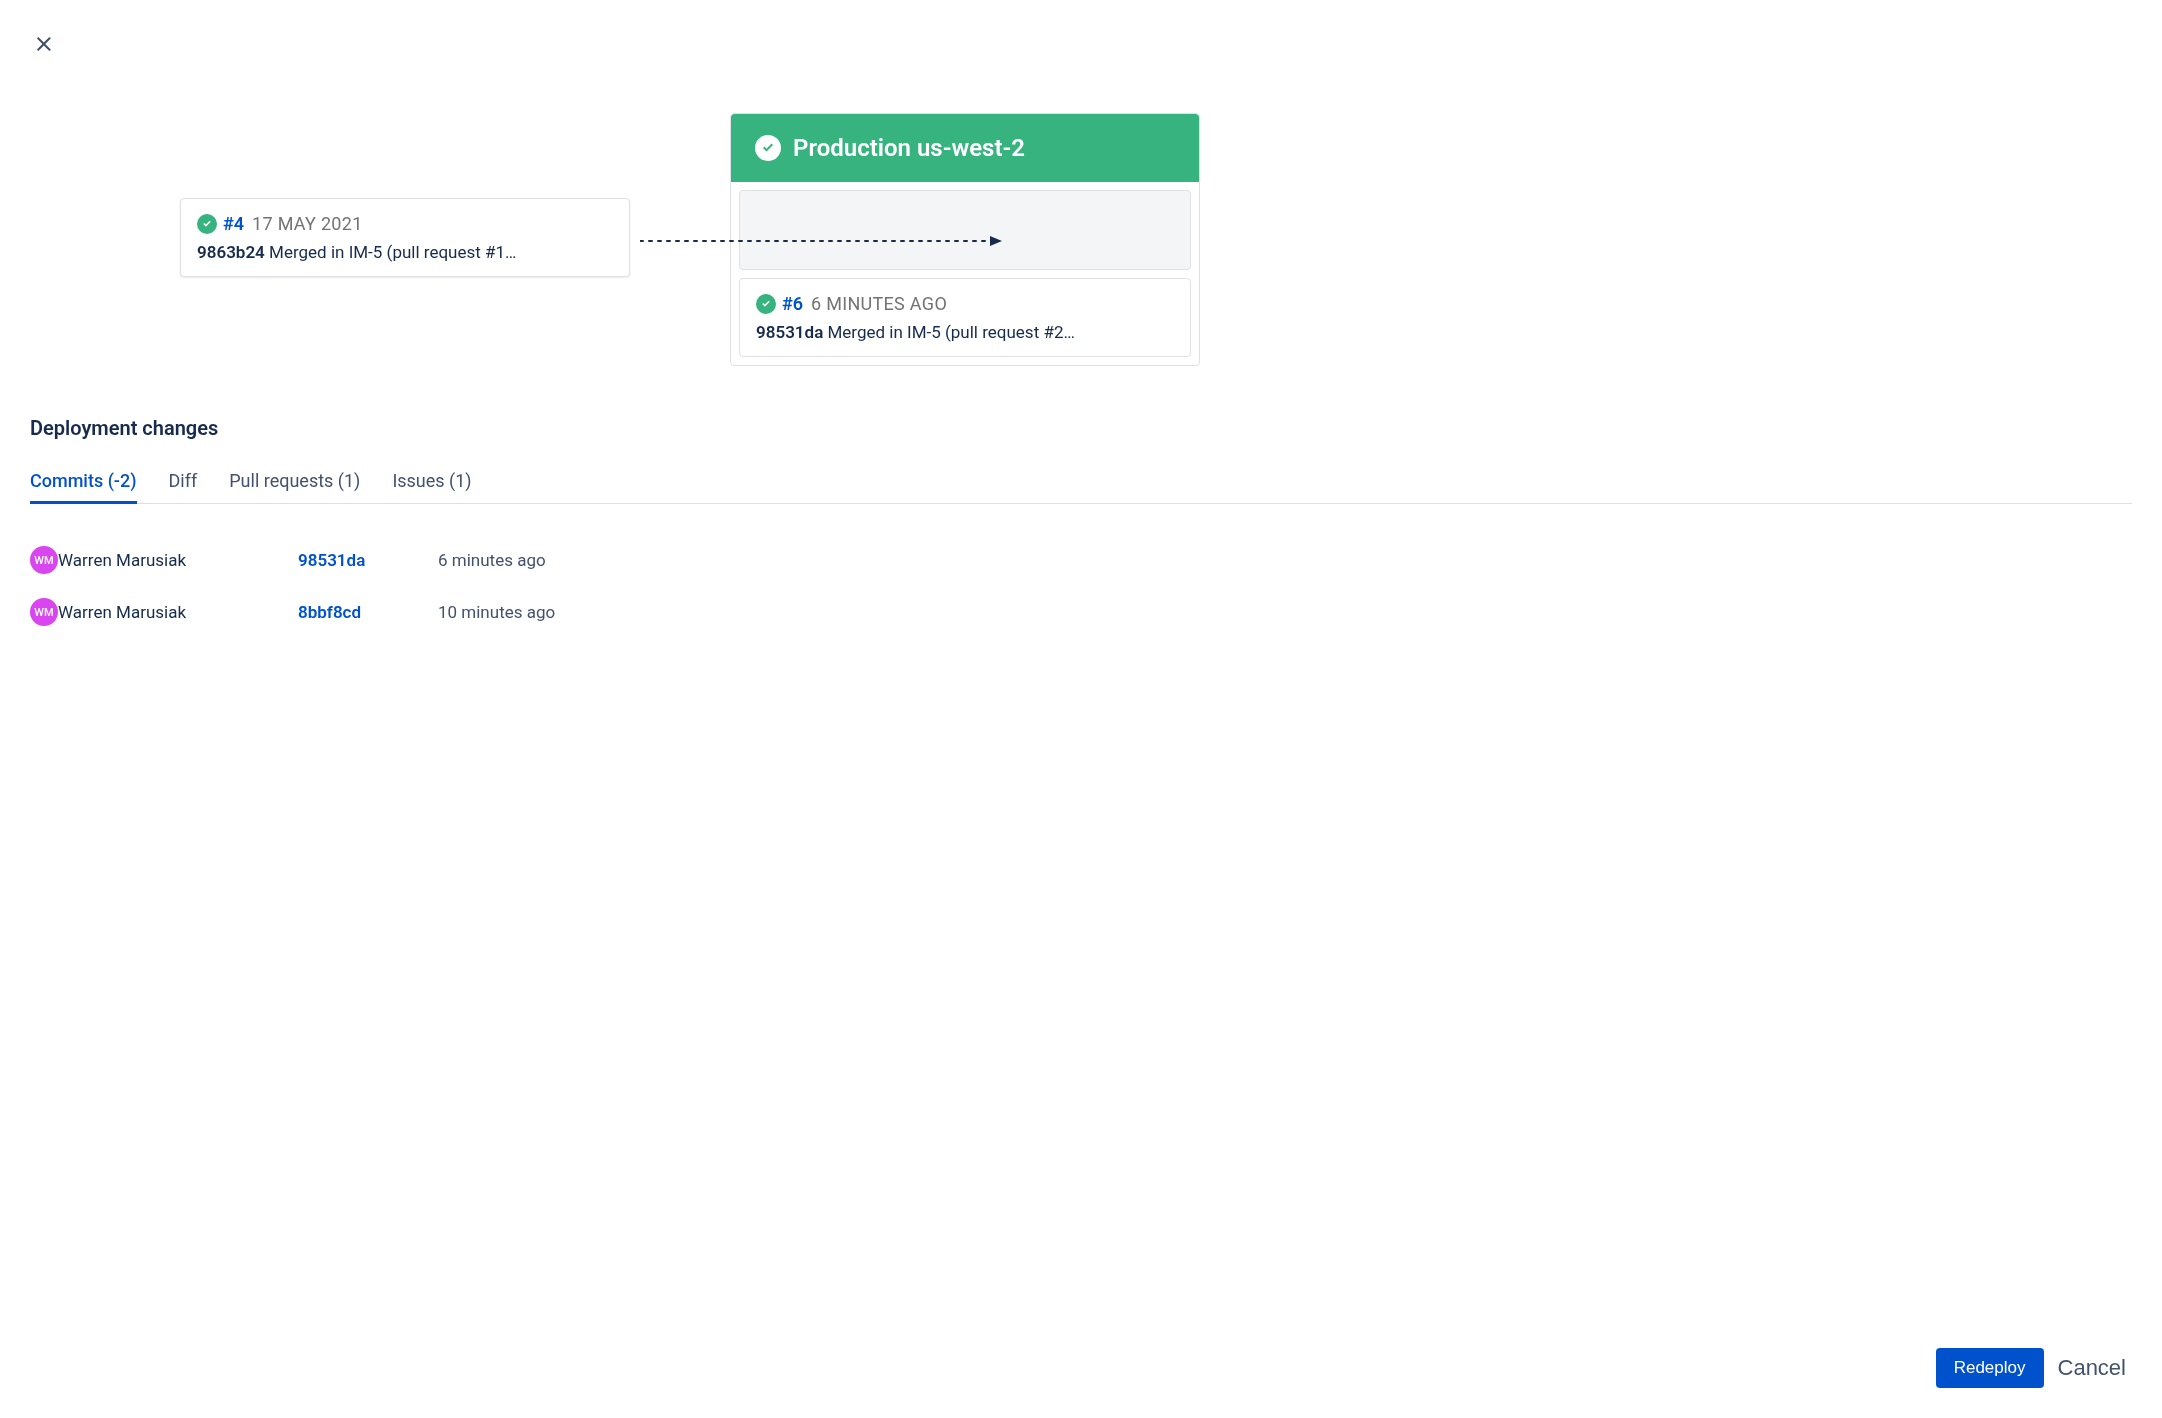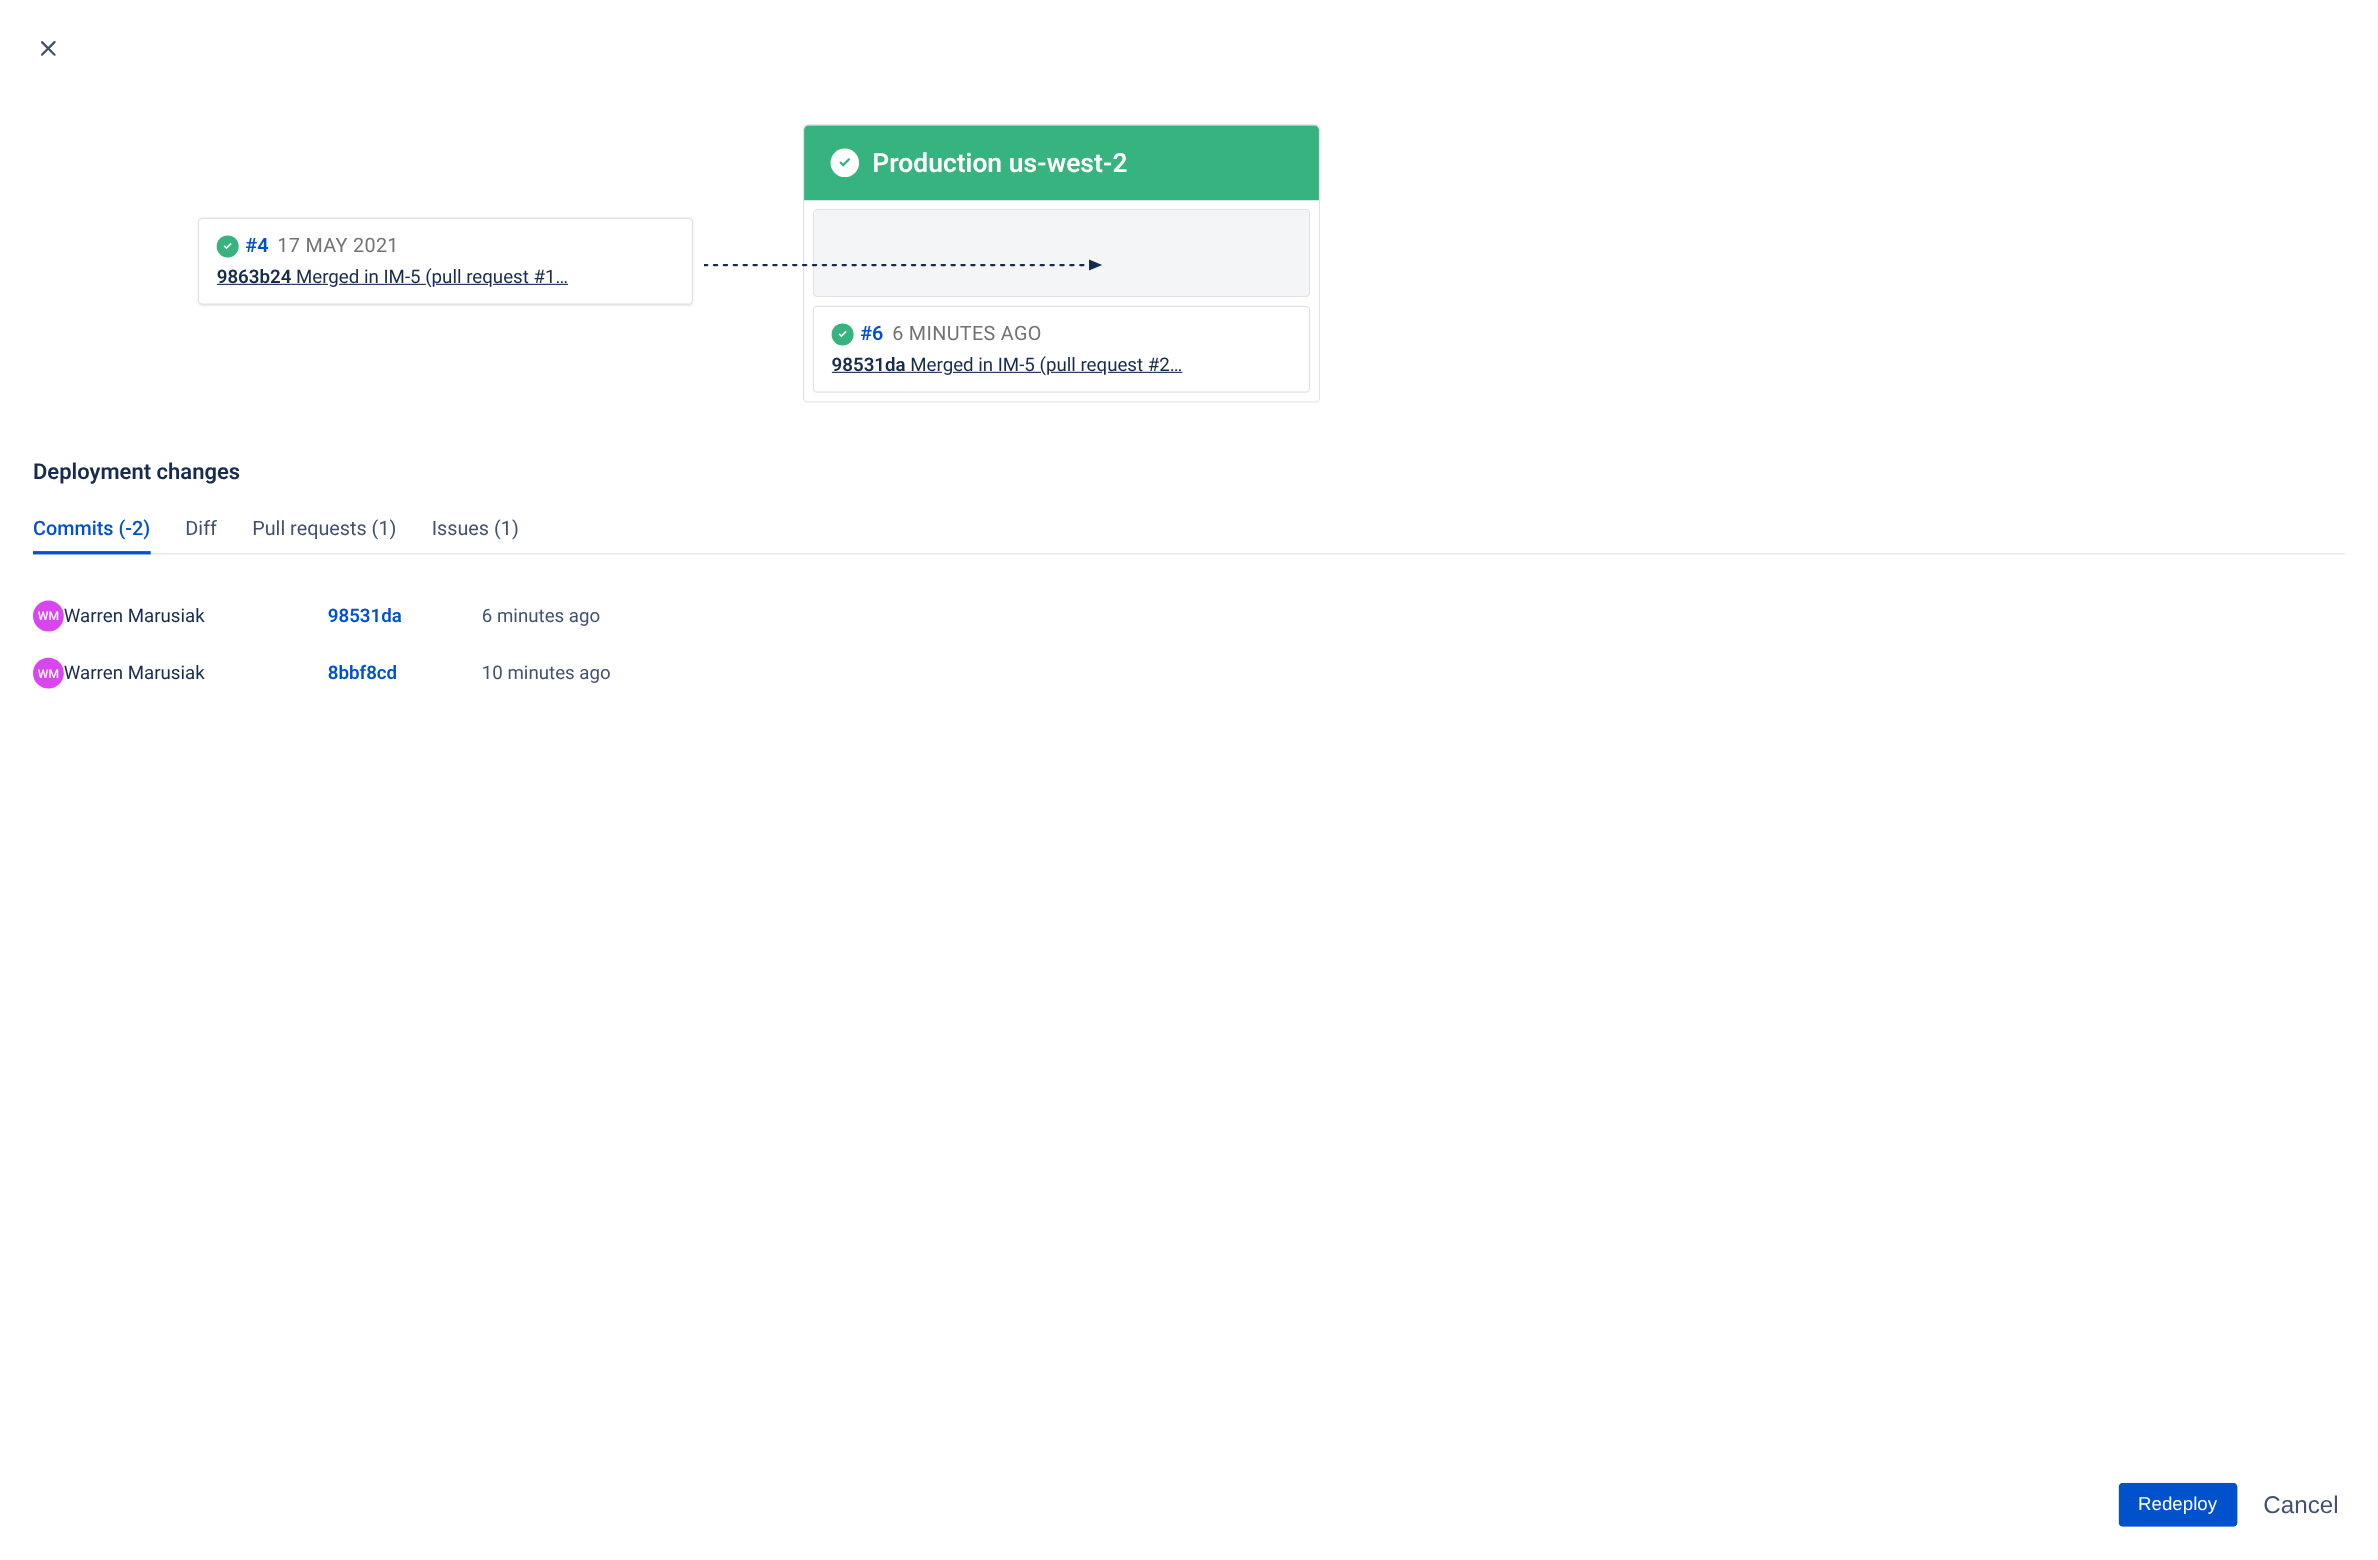--- a/index.html
+++ b/index.html
@@ -53,21 +53,21 @@
     background: #36B37E;
     border-radius: 50%;
     align-items: center; justify-content: center;
     vertical-align: middle;
     margin-right: 6px;
   }
   .success-icon svg { width: 12px; height: 12px; fill: #fff; }
   .card-top { display: flex; align-items: center; margin-bottom: 8px; }
   .build-link { color: #0052CC; font-weight: 600; font-size: 18px; margin-right: 8px; }
   .date-txt { color: #737373; font-size: 18px; letter-spacing: 0.3px; text-transform: uppercase; }
-  .card-msg { font-size: 17px; color: #172B4D; white-space: nowrap; overflow: hidden; text-overflow: ellipsis; text-decoration: underline; }
+  .card-msg { font-size: 17px; color: #172B4D; white-space: nowrap; overflow: hidden; text-overflow: ellipsis; }
   .card-msg .hash { font-weight: 600; }
 
   .target-panel {
     width: 470px;
     border: 1px solid #DFE1E6;
     border-radius: 4px;
     overflow: visible;
   }
   .env-header {
     background: #36B37E;
@@ -149,21 +149,21 @@
   .commit-hash { width: 140px; font-weight: 600; color: #0052CC; }
   .commit-msg { flex: 1; }
   .commit-msg .l { color: #0052CC; }
   .commit-time { color: #42526E; }
 
   .footer {
     position: fixed;
     bottom: 30px;
     right: 30px;
     display: flex;
-    gap: 18px;
+    gap: 8px;
     align-items: center;
   }
   .btn-primary {
     background: #0052CC;
     color: #fff;
     border: none;
     border-radius: 4px;
     padding: 10px 18px;
     font-size: 17px;
     font-weight: 500;

